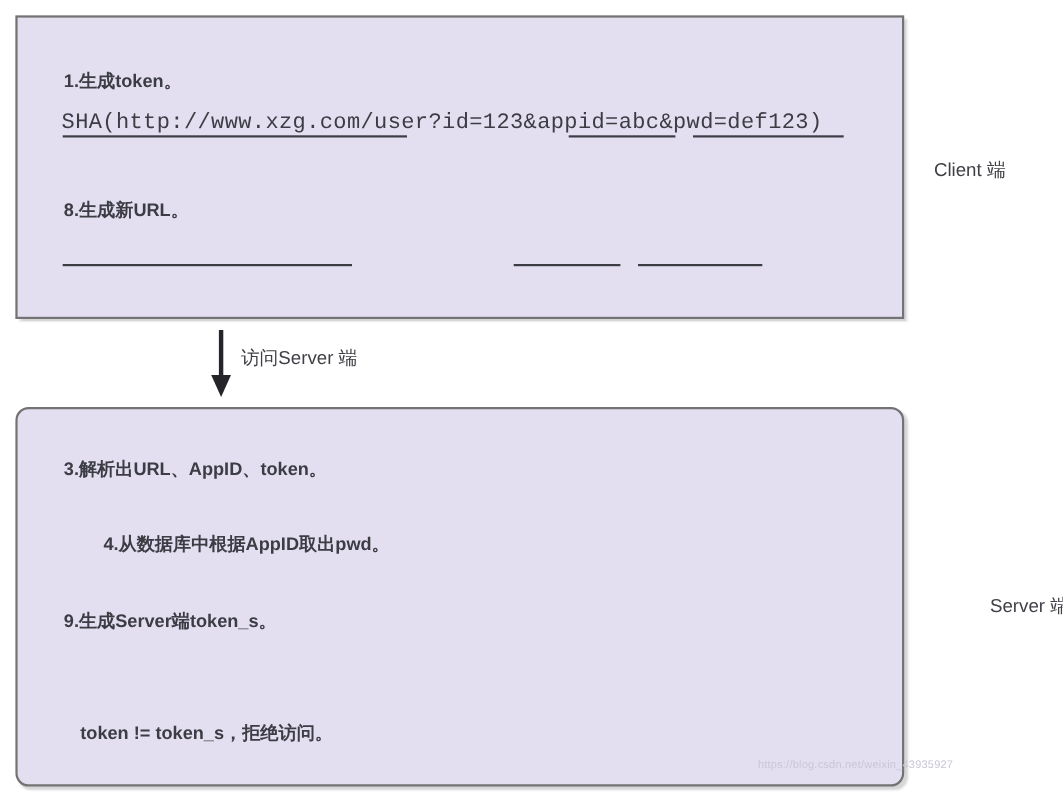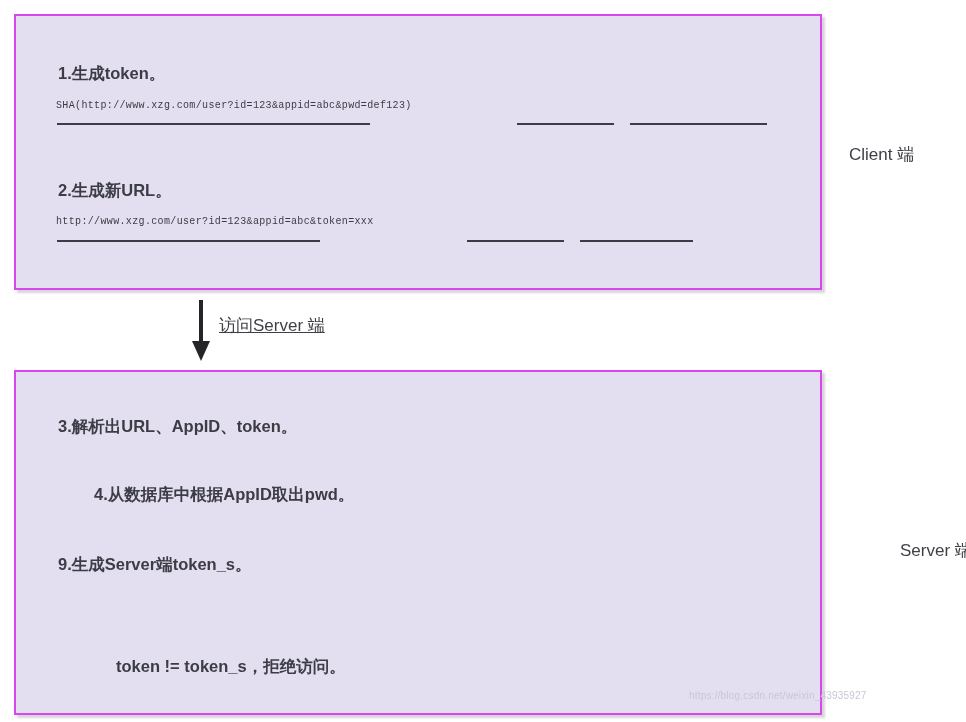--- a/index.html
+++ b/index.html
@@ -20,51 +20,52 @@
     position: absolute;
     left: 0; top: 0;
     width: 966px;
     height: 722px;
   }
 
   
   .panel {
     position: absolute;
     background: #e3dff0;
-    border: 2px solid #d946ef;
+    border: 2px solid #737373;
     box-sizing: border-box;
     box-shadow: 3px 3px 2px rgba(120,120,130,0.30);
   }
   #client-panel {
     left: 14px;
     top: 14px;
     width: 808px;
     height: 276px;
   }
   #server-panel {
     left: 14px;
     top: 370px;
     width: 808px;
     height: 345px;
+    border-radius: 12px;
   }
 
   
   .step-title {
     position: absolute;
     font-family: "Liberation Sans", sans-serif;
     font-weight: bold;
     font-size: 16.5px;
     color: #3c3c45;
     white-space: nowrap;
     letter-spacing: 0px;
   }
   .mono-line {
     position: absolute;
     font-family: "Liberation Mono", "DejaVu Sans Mono", monospace;
-    font-size: 10px;
+    font-size: 20px;
     color: #3c3c45;
     white-space: pre;
     letter-spacing: 0.35px;
   }
 
   
   .ul {
     position: absolute;
     height: 2px;
     background: #3c3c45;
@@ -81,21 +82,20 @@
   #flow-arrow svg { display: block; }
 
   .arrow-label {
     position: absolute;
     left: 219px;
     top: 314px;
     font-family: "Liberation Sans", sans-serif;
     font-size: 17px;
     color: #3f3f46;
     white-space: nowrap;
-    text-decoration: underline;
   }
 
   
   .side-label {
     position: absolute;
     font-family: "Liberation Sans", sans-serif;
     font-size: 17px;
     color: #3f3f46;
     white-space: nowrap;
   }
@@ -123,23 +123,22 @@
   <div class="panel" id="client-panel">
 
     <div class="step-title" style="left:42px; top:47px;">1.生成token。</div>
 
     <div class="mono-line" style="left:40px; top:84px;">SHA(http://www.xzg.com/user?id=123&amp;appid=abc&amp;pwd=def123)</div>
 
     <div class="ul" style="left:41px; top:107px; width:313px;"></div>
     <div class="ul" style="left:501px; top:107px; width:97px;"></div>
     <div class="ul" style="left:614px; top:107px; width:137px;"></div>
 
-    <div class="step-title" style="left:42px; top:164px;">2.生成新URL。</div>
+    <div class="step-title" style="left:42px; top:164px;">8.生成新URL。</div>
 
-    <div class="mono-line" style="left:40px; top:200px;">http://www.xzg.com/user?id=123&amp;appid=abc&amp;token=xxx</div>
     <div class="ul" style="left:41px; top:224px; width:263px;"></div>
     <div class="ul" style="left:451px; top:224px; width:97px;"></div>
     <div class="ul" style="left:564px; top:224px; width:113px;"></div>
   </div>
 
   <div id="flow-arrow">
     <svg width="24" height="62" viewBox="0 0 24 62" xmlns="http://www.w3.org/2000/svg">
       <line x1="11" y1="0" x2="11" y2="46" stroke="#252529" stroke-width="4"></line>
       <polygon points="11,61 2,41 20,41" fill="#252529"></polygon>
     </svg>
@@ -148,21 +147,21 @@
 
   <div class="panel" id="server-panel">
 
     <div class="step-title" style="left:42px; top:44px;">3.解析出URL、AppID、token。</div>
 
     <div class="step-title" style="left:42px; top:112px;margin-left:36px;">4.从数据库中根据AppID取出pwd。</div>
 
     <div class="step-title" style="left:42px; top:182px;">9.生成Server端token_s。</div>
 
 
-    <div class="step-title" style="left:57px; top:284px;margin-left:43px;">token != token_s，拒绝访问。</div>
+    <div class="step-title" style="left:57px; top:284px;">token != token_s，拒绝访问。</div>
   </div>
 
   <div class="side-label" id="client-side-label">Client 端</div>
 
   <div class="side-label" id="server-side-label">Server 端</div>
 
   <div id="watermark">https://blog.csdn.net/weixin_43935927</div>
 
 </div>
 

